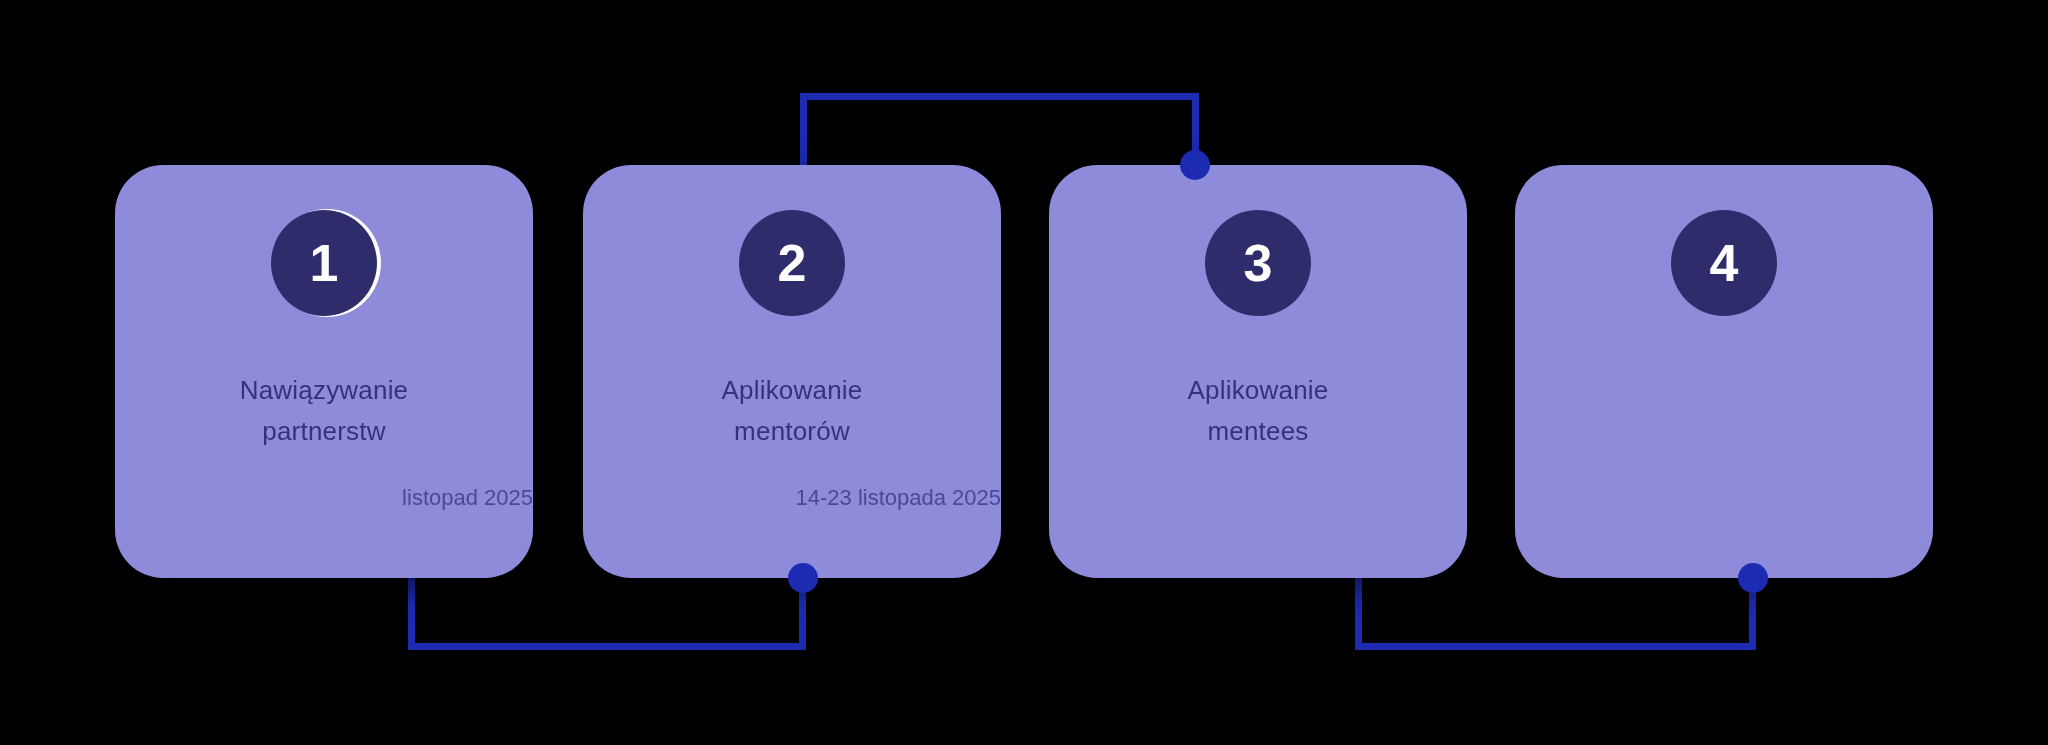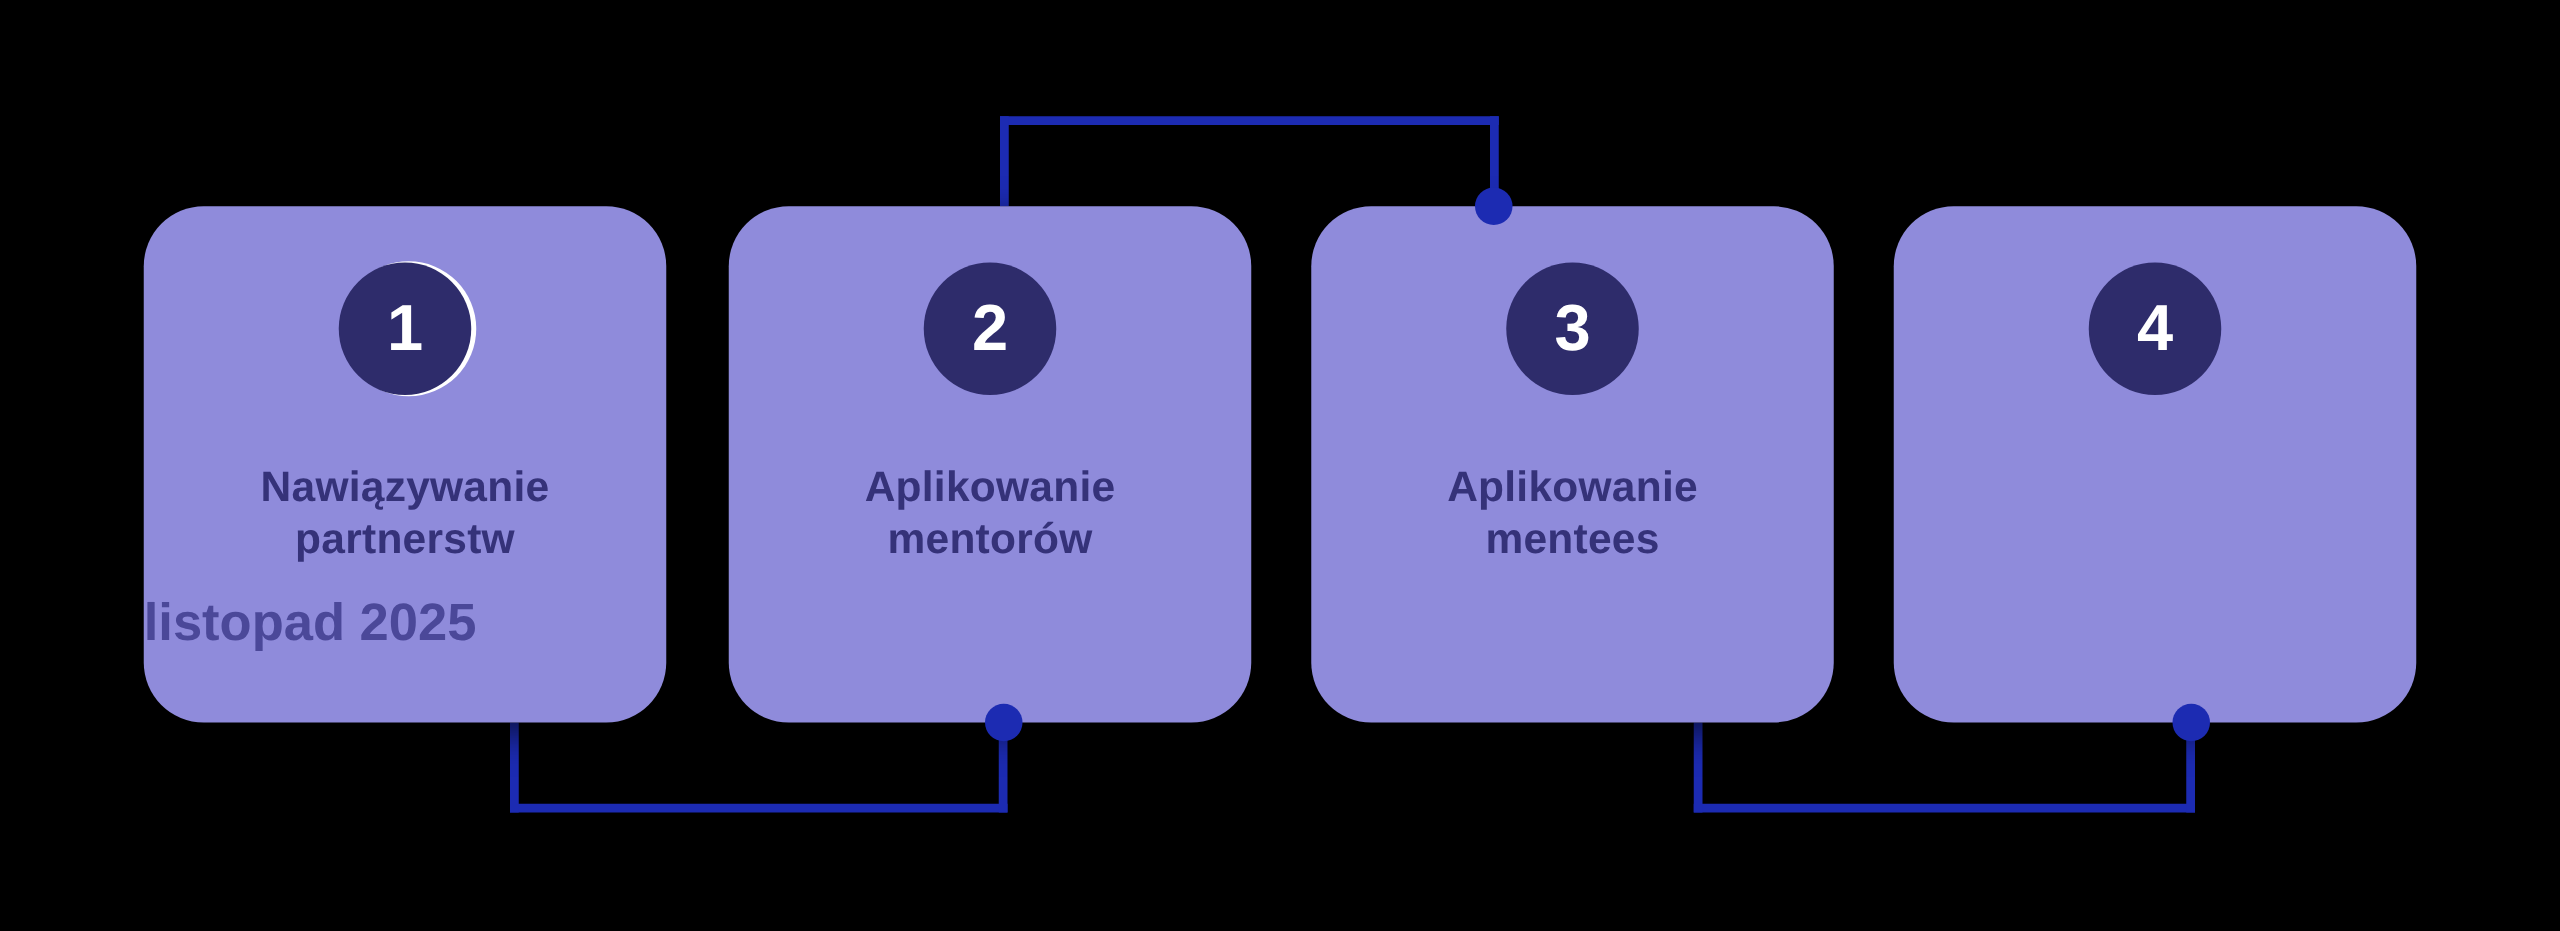--- a/index.html
+++ b/index.html
@@ -49,33 +49,33 @@
     font-size:52px;
     font-weight:700;
     line-height:1;
   }
   .card-title{
     position:absolute;
     top:205px;left:0;right:0;
     text-align:center;
     white-space:pre-line;
     color:var(--title-text);
-    font-size:34px;
-    font-weight:700;
+    font-size:26px;
+    font-weight:400;
     line-height:41px;
     letter-spacing:0.2px;
   }
   .card-date{
     position:absolute;
     top:312px;left:0;right:0;
-    text-align:left;
+    text-align:right;
     white-space:pre-line;
     color:var(--date-text);
-    font-size:42px;
-    font-weight:700;
+    font-size:22px;
+    font-weight:400;
     line-height:41px;
   }
   .connector{position:absolute;border:0 solid var(--connector);}
   .connector.top-elbow{
     left:800px;top:93px;width:399px;height:72px;
     border-top-width:7px;border-left-width:7px;border-right-width:7px;
   }
   .connector.bottom-elbow-left{
     left:408px;top:578px;width:398px;height:72px;
     border-bottom-width:7px;border-left-width:7px;border-right-width:7px;
@@ -111,20 +111,21 @@
 partnerstw</div>
     <div class="card-date">listopad 2025</div>
   </div>
 
   <div class="card card-2">
     <div class="badge">
       <span class="badge-num">2</span>
     </div>
     <div class="card-title">Aplikowanie
 mentorów</div>
+    <div class="card-date">14-23 listopada 2025</div>
   </div>
 
   <div class="card card-3">
     <div class="badge">
       <span class="badge-num">3</span>
     </div>
     <div class="card-title">Aplikowanie
 mentees</div>
   </div>
 

